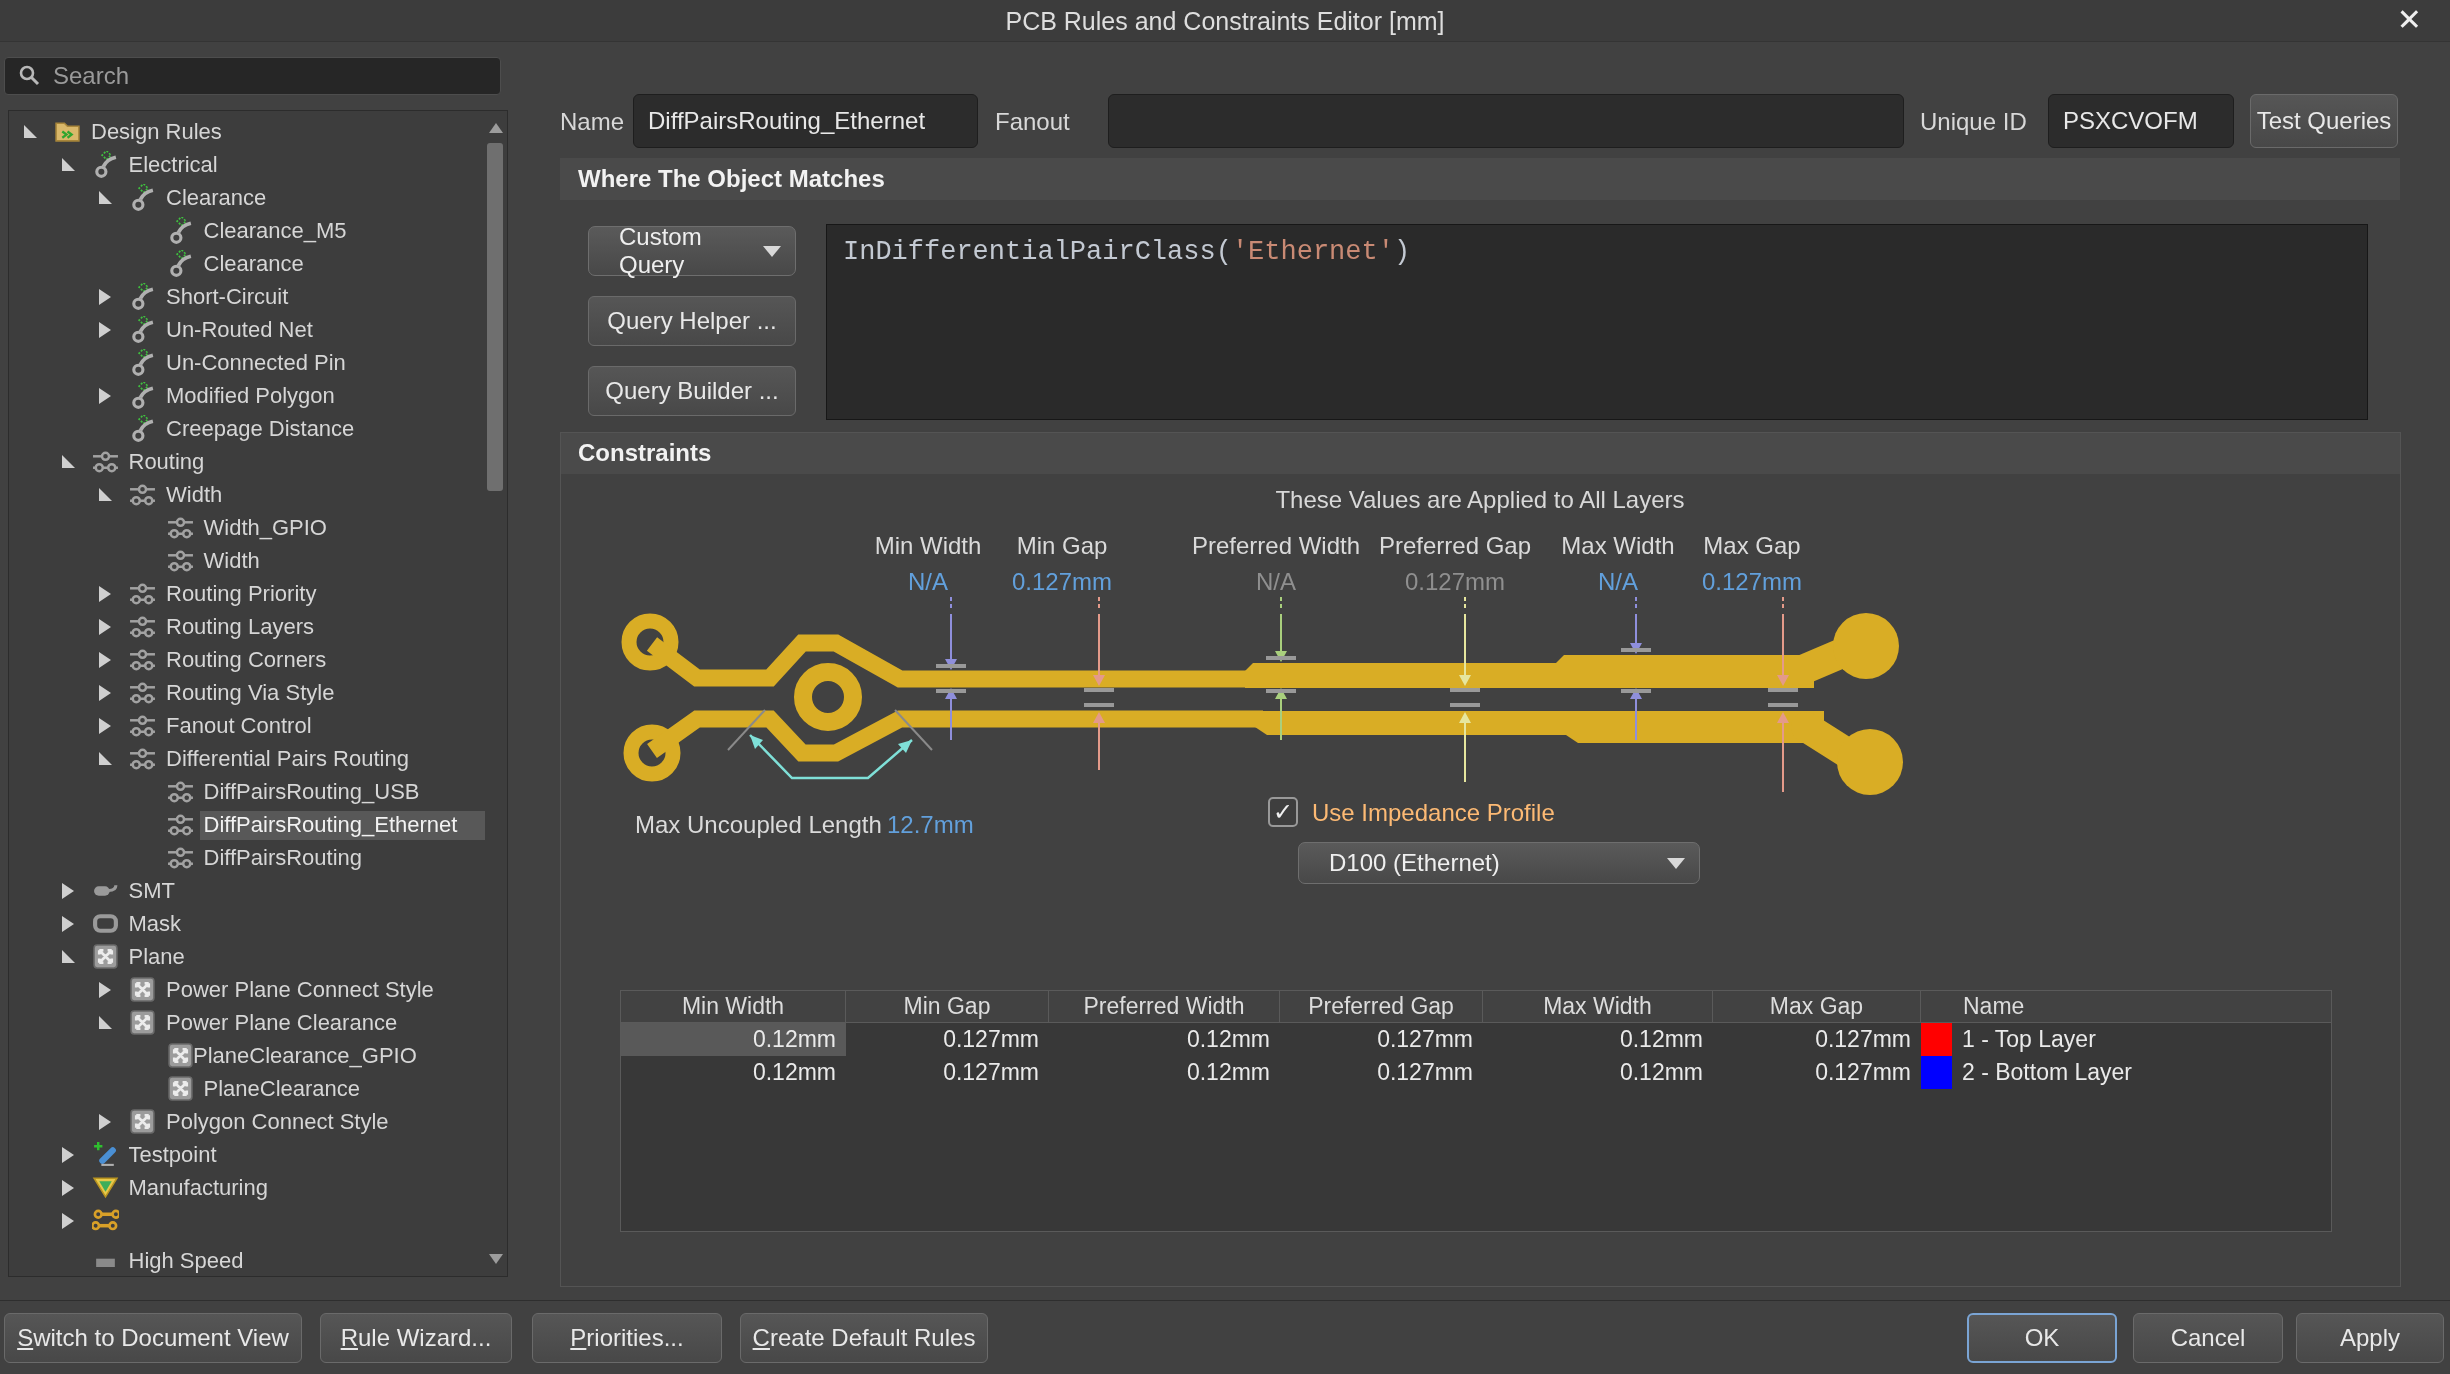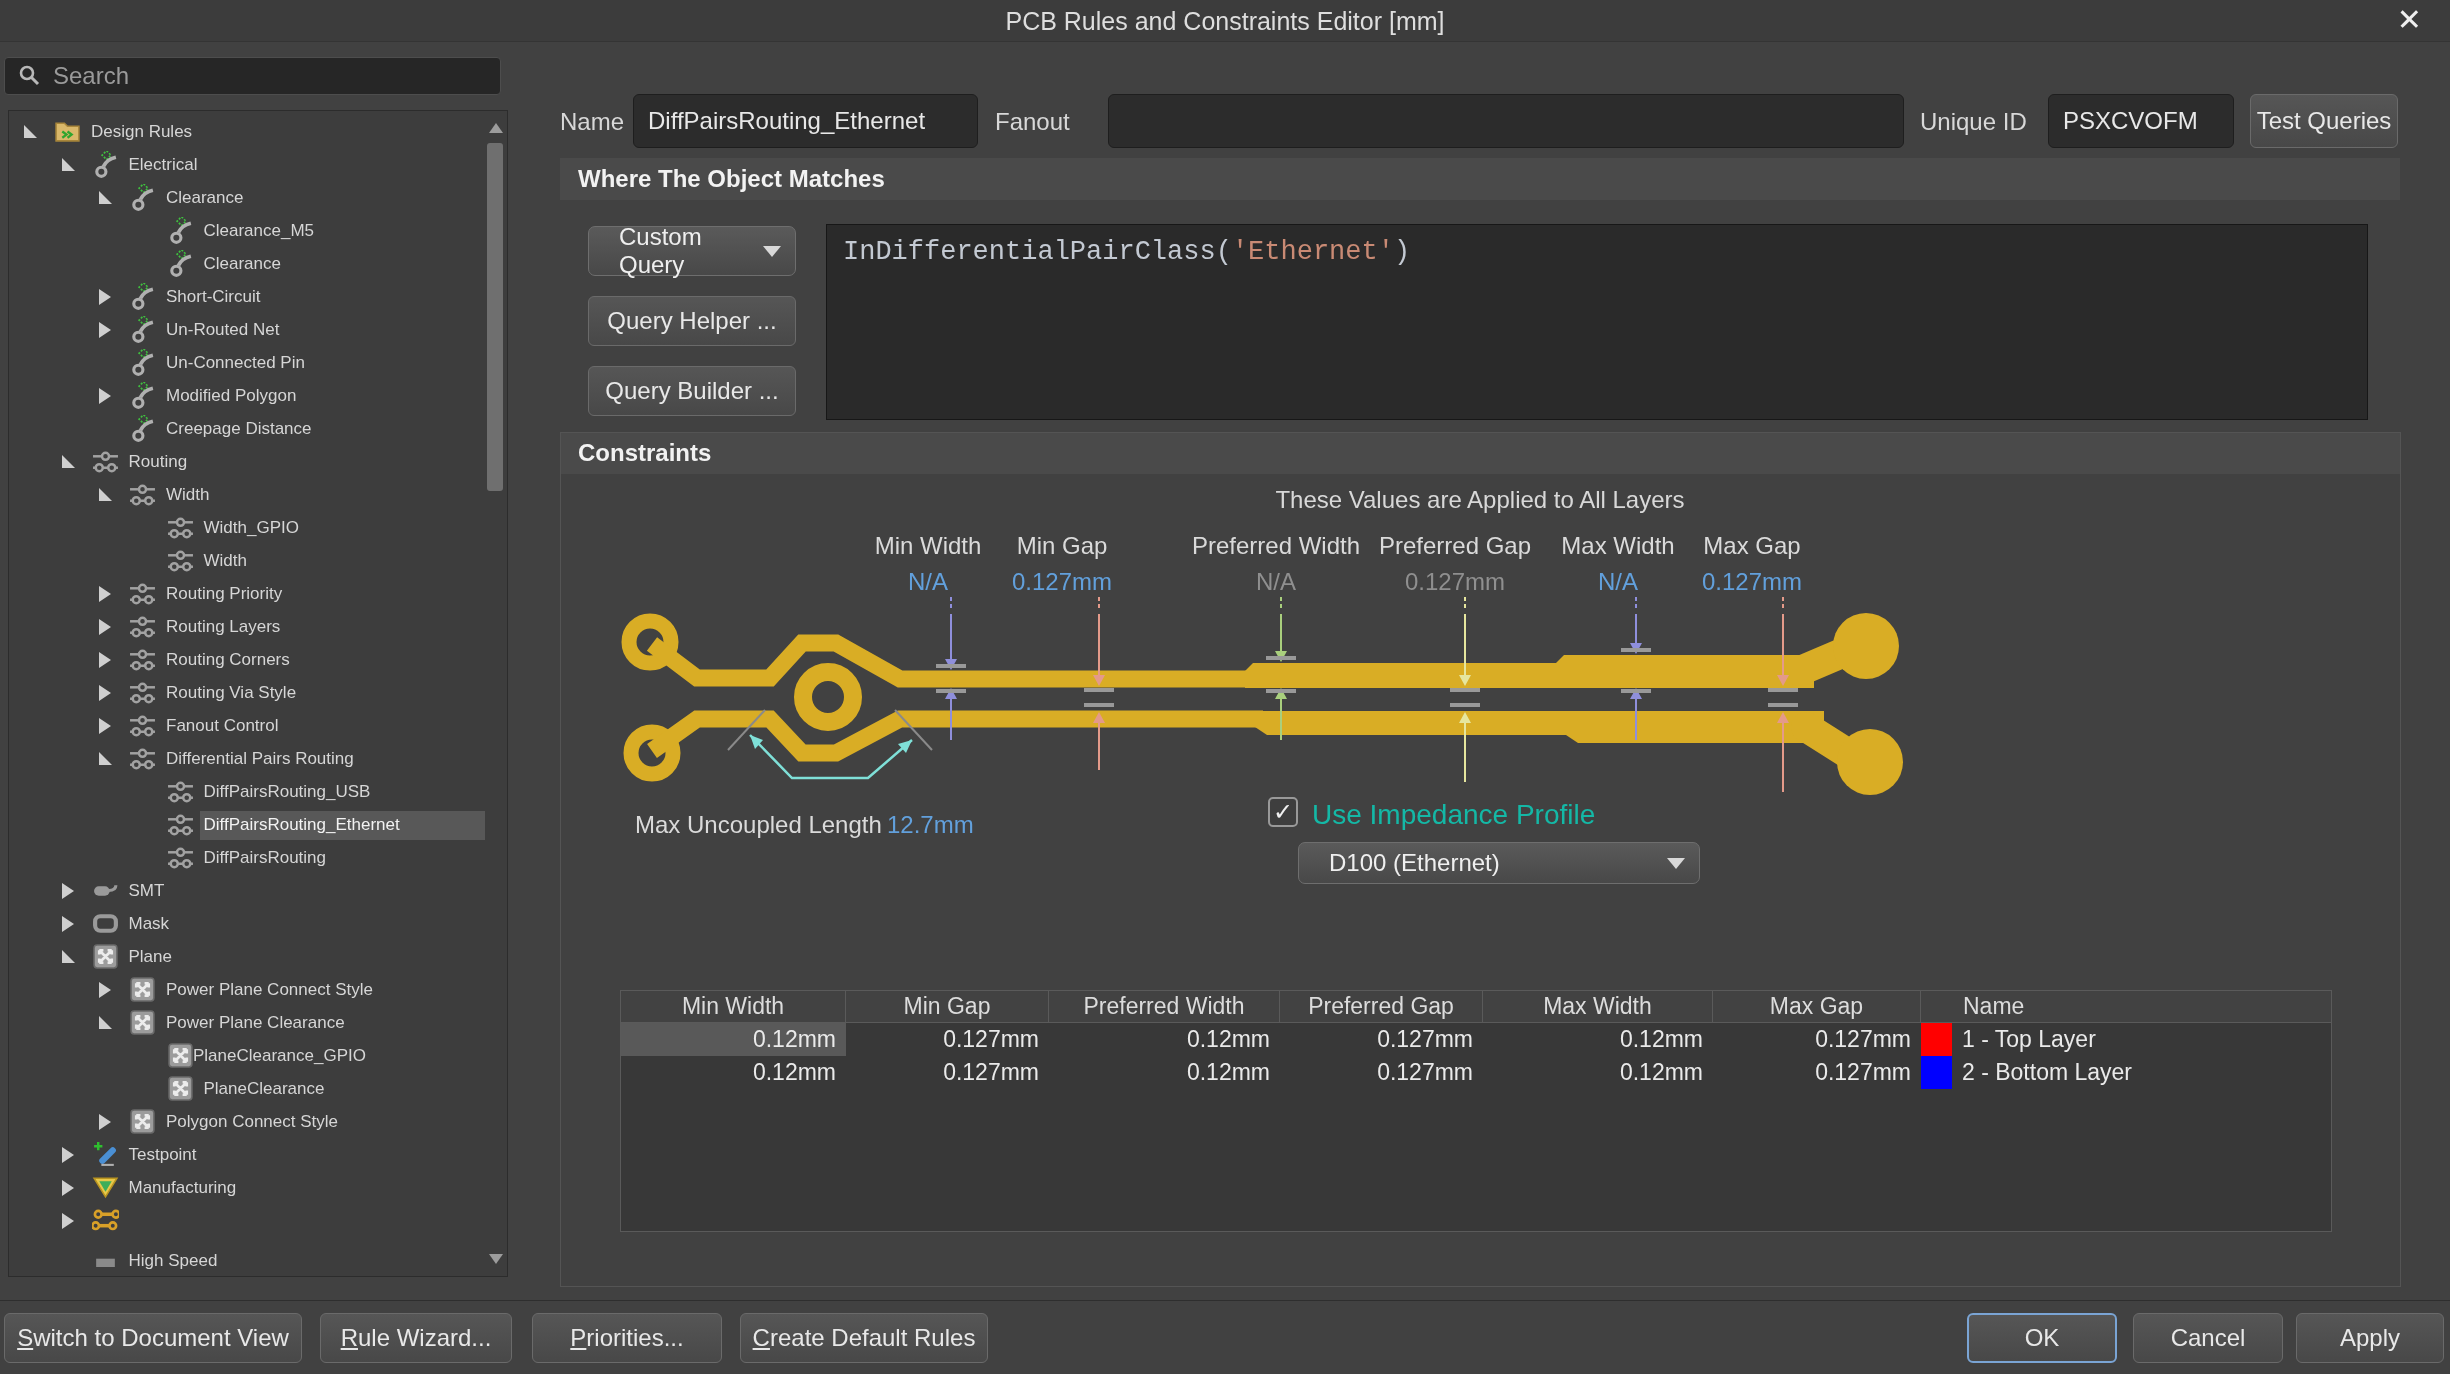--- a/index.html
+++ b/index.html
@@ -12,21 +12,21 @@
   #close-x { position:absolute; right:28px; top:3px; font-size:30px; color:#f0f0f0; cursor:pointer; line-height:34px; }
 
   
   #search-box { position:absolute; left:4px; top:57px; width:497px; height:38px; background:#262626; border:1px solid #4d4d4d; border-radius:4px; display:flex; align-items:center; }
   #search-box svg { margin:0 10px 0 12px; }
   #search-input { background:transparent; border:none; outline:none; color:#cfcfcf; font-size:24px; width:420px; font-family:"Liberation Sans",sans-serif; }
   #search-input::placeholder { color:#9a9a9a; }
 
   #tree-panel { position:absolute; left:8px; top:110px; width:500px; height:1167px; background:#3d3d3d; border:1px solid #2c2c2c; overflow:hidden; }
   #tree { position:absolute; left:0; top:4px; width:476px; }
-  .trow { position:relative; height:33px; font-size:17px; color:#d6d6d6; white-space:nowrap; }
+  .trow { position:relative; height:33px; font-size:22px; color:#d6d6d6; white-space:nowrap; }
   .trow .exp { position:absolute; top:9px; width:0; height:0; }
   .exp.closed { border-top:8px solid transparent; border-bottom:8px solid transparent; border-left:12px solid #cfcfcf; }
   .exp.open { border-bottom:13px solid #cfcfcf; border-right:13px solid transparent; top:10px; }
   .trow .ticon { position:absolute; top:3px; }
   .trow .tlabel { position:absolute; top:3px; height:29px; line-height:28px; padding:0 4px; }
   .trow.sel .tlabel { background:#585858; right:0; color:#f2f2f2; }
 
   
   #tree-scroll { position:absolute; right:2px; top:2px; width:20px; height:1161px; background:#3d3d3d; }
   .scroll-arrow { position:absolute; left:4px; width:0; height:0; }
@@ -55,21 +55,21 @@
   
   #constraints-box { position:absolute; left:560px; top:432px; width:1841px; height:855px; border:1px solid #545454; }
   #applies-note { position:absolute; left:0; width:1840px; top:486px; text-align:center; font-size:24px; color:#d8d8d8; }
   .meas-label { position:absolute; top:532px; transform:translateX(-50%); font-size:24px; color:#dadada; white-space:nowrap; }
   .meas-value { position:absolute; top:568px; transform:translateX(-50%); font-size:24px; white-space:nowrap; }
   #pcb-svg { position:absolute; left:560px; top:595px; }
   #max-uncoupled-label { position:absolute; left:635px; top:811px; font-size:24px; color:#dadada; }
   #max-uncoupled-value { position:absolute; left:887px; top:811px; font-size:24px; }
 
   #impedance-check { position:absolute; left:1268px; top:797px; width:30px; height:30px; background:#3e3e3e; border:2px solid #999; border-radius:5px; color:#f0f0f0; font-size:24px; line-height:26px; text-align:center; cursor:pointer; }
-  #impedance-label { position:absolute; left:1312px; top:799px; font-size:28px; color:#14b8a6; }
+  #impedance-label { position:absolute; left:1312px; top:799px; font-size:24px; color:#fdba74; }
 
   
   #layer-table { position:absolute; left:620px; top:990px; width:1712px; height:242px; background:#383838; border:1px solid #5a5a5a; }
   #layer-thead { display:flex; height:32px; background:#424242; border-bottom:1px solid #5a5a5a; }
   .th { font-size:23px; color:#dcdcdc; line-height:31px; text-align:center; border-right:1px solid #5a5a5a; overflow:hidden; white-space:nowrap; }
   .th:last-child { border-right:none; text-align:left; padding-left:42px; }
   .tr { display:flex; height:33px; }
   .td { font-size:23px; color:#eaeaea; line-height:33px; text-align:right; padding-right:10px; white-space:nowrap; }
   .td.sel { background:#595959; }
   .td-name { display:flex; align-items:stretch; text-align:left; padding:0; }

